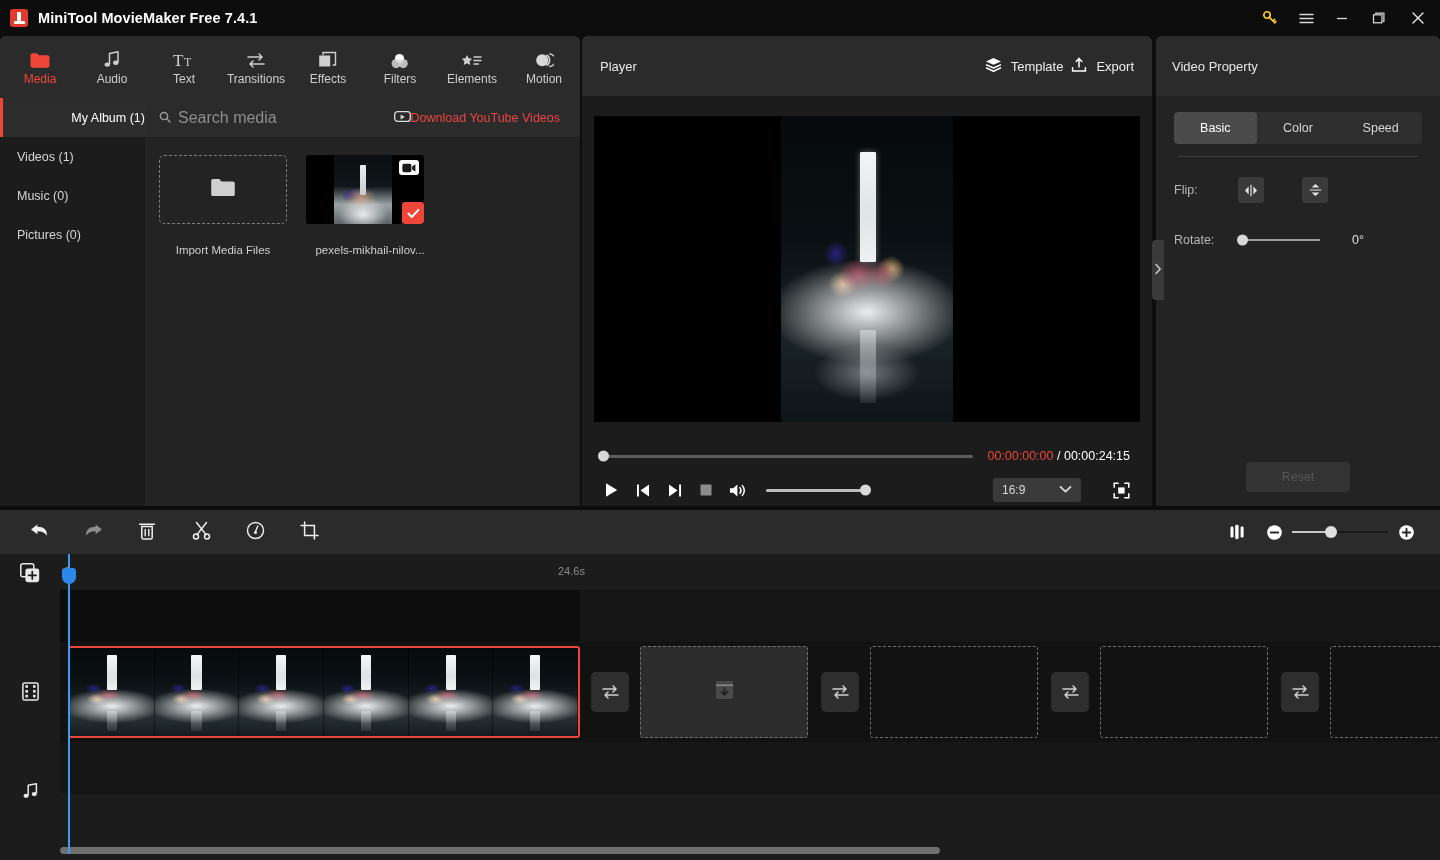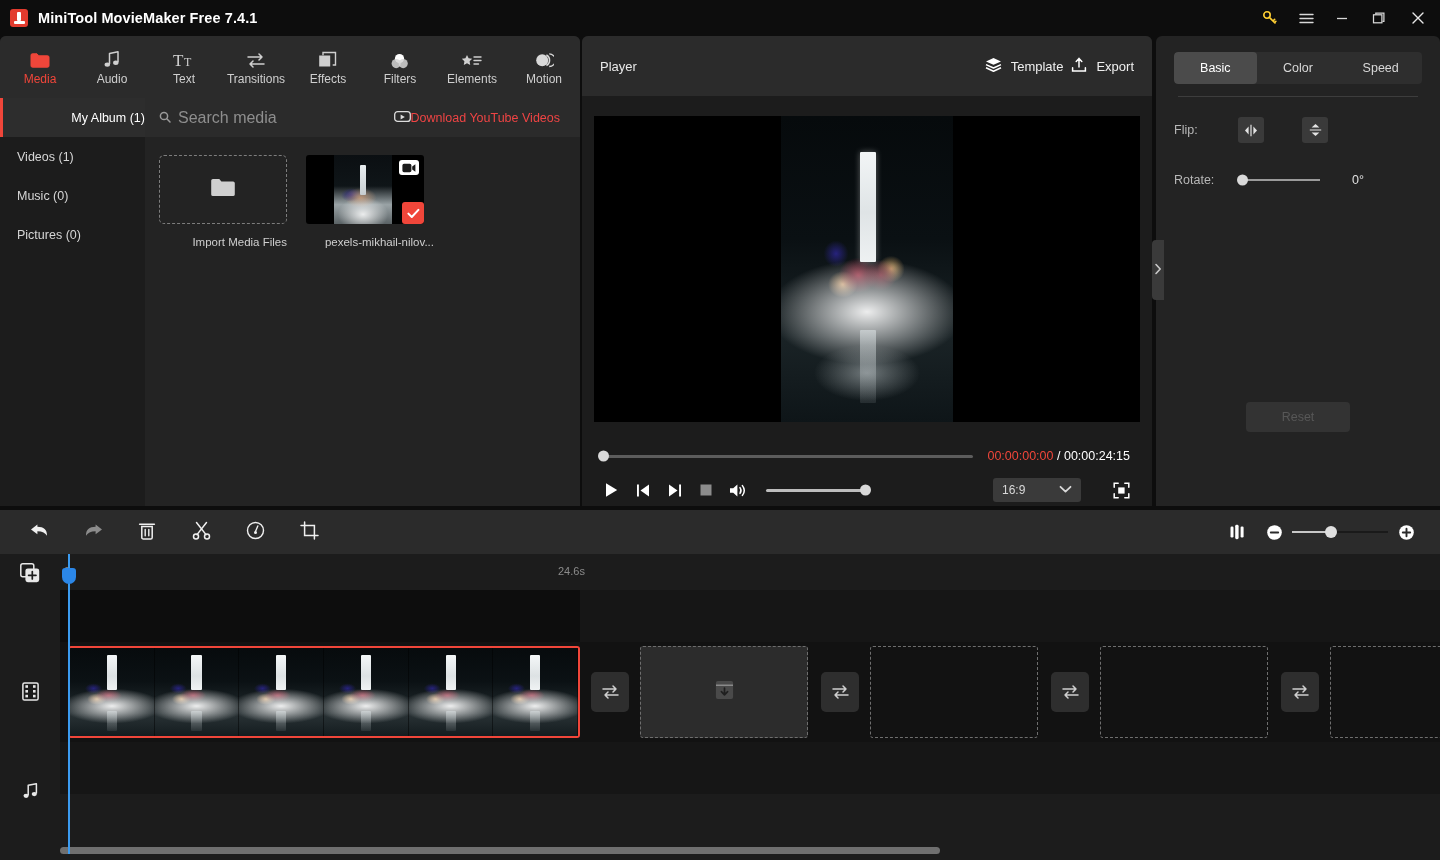--- a/index.html
+++ b/index.html
@@ -70,21 +70,21 @@
   }
   .search-wrap { display:flex; align-items:flex-start; gap:7px; color:#8e8e8e; font-size:16px; }
   .yt-wrap { margin-left:auto; display:flex; align-items:center; color:#ef4444; font-size:12.5px; cursor:pointer;}
   .media-grid { padding:18px 0 0 14px; display:flex; gap:19px; }
   .media-cell { width:128px; }
   .import-box {
     width:128px; height:69px; border:1px dashed #7d7d7d; border-radius:5px;
     display:flex; align-items:center; justify-content:center; cursor:pointer;
   }
   .media-caption {
-    margin-top:12px; text-align:right; font-size:11.5px; color:#cfcfcf;
+    margin-top:20px; text-align:center; font-size:11.5px; color:#cfcfcf;
     white-space:nowrap; overflow:hidden; text-overflow:ellipsis;
   }
   .thumb-box {
     width:118px; height:69px; border-radius:3px; position:relative; overflow:hidden;
     background:#000; cursor:pointer;
   }
   .thumb-img {
     position:absolute; left:28px; top:0; width:58px; height:69px;
     background:
       radial-gradient(ellipse 70% 40% at 50% 86%, rgba(255,255,255,.85), rgba(255,255,255,0) 62%),
@@ -561,20 +561,21 @@
           <svg width="17" height="17" viewBox="0 0 17 17">
               <path d="M1.2 5.2V1.2h4M11.8 1.2h4v4M15.8 11.8v4h-4M5.2 15.8h-4v-4" fill="none" stroke="#fff" stroke-width="1.5" stroke-linecap="round"></path>
               <rect x="5.2" y="5.4" width="6.4" height="6.2" fill="#fff"></rect>
             </svg>
         </div>
       </div>
     </div>
   </div>
 
   <div class="right-panel">
+    <div class="rp-head">Video Property</div>
     <div class="rp-body">
       <div class="seg">
         <div class="seg-item active">
           <span>Basic</span>
         </div>
         <div class="seg-item">
           <span>Color</span>
         </div>
         <div class="seg-item">
           <span>Speed</span>

